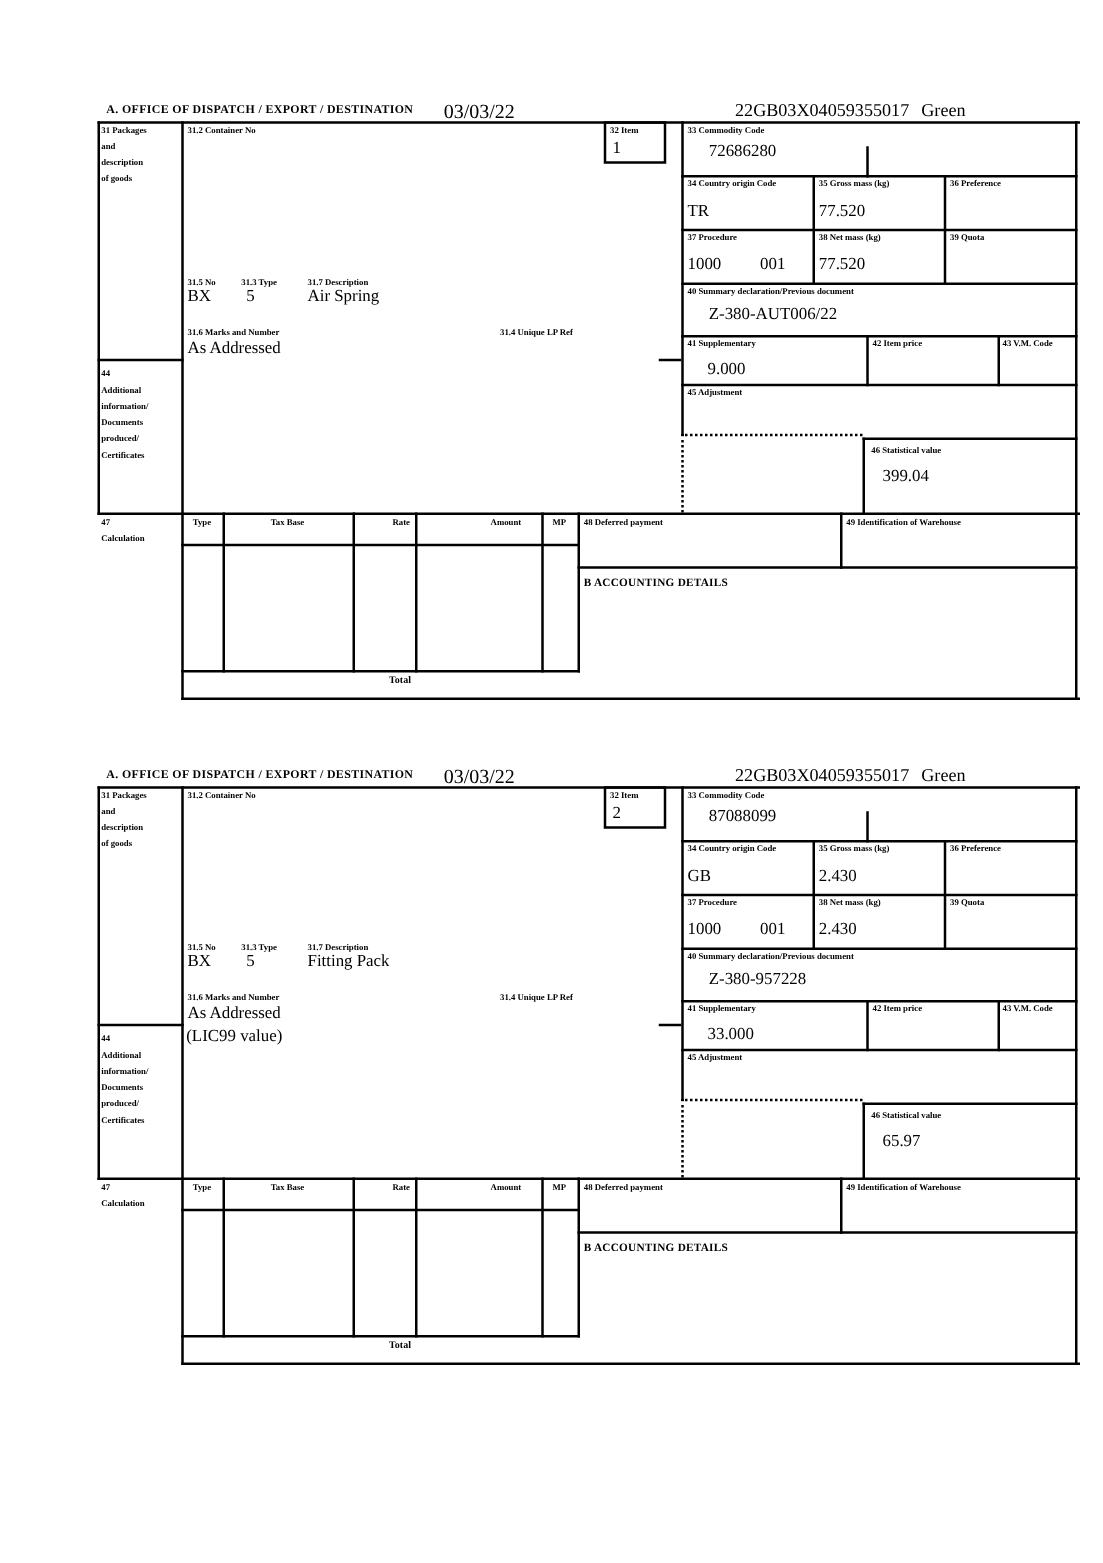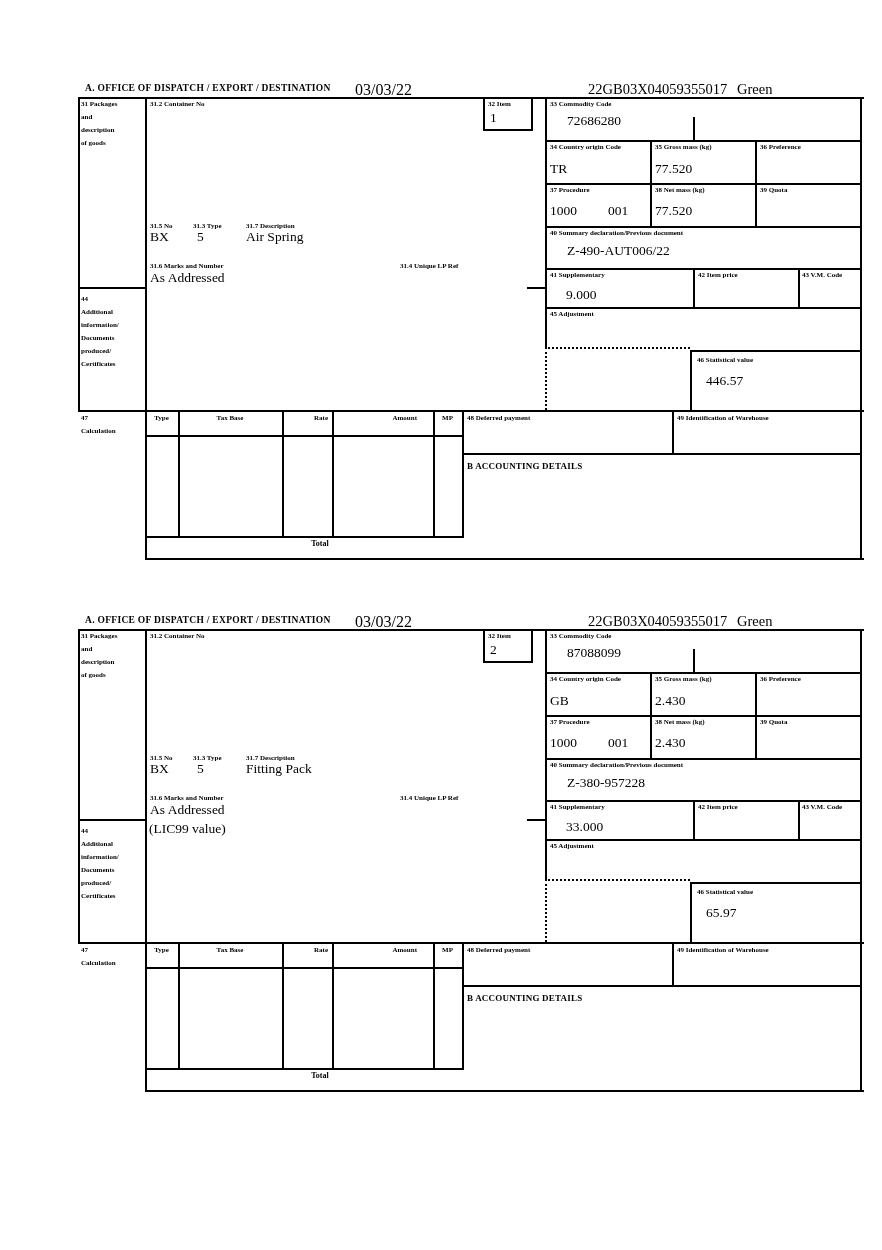--- a/index.html
+++ b/index.html
@@ -90,28 +90,28 @@
   <div class="lb" style="left:760px;top:63px">36 Preference</div>
   <div class="vv" style="left:550px;top:82px">TR</div>
   <div class="vv" style="left:655px;top:82px">77.520</div>
   <div class="lb" style="left:550px;top:106px">37 Procedure</div>
   <div class="lb" style="left:655px;top:106px">38 Net mass (kg)</div>
   <div class="lb" style="left:760px;top:106px">39 Quota</div>
   <div class="vv" style="left:550px;top:124px">1000</div>
   <div class="vv" style="left:608px;top:124px">001</div>
   <div class="vv" style="left:655px;top:124px">77.520</div>
   <div class="lb" style="left:550px;top:149px">40 Summary declaration/Previous document</div>
-  <div class="vv" style="left:567px;top:164px">Z-490-AUT006/22</div>
+  <div class="vv" style="left:567px;top:164px">Z-380-AUT006/22</div>
   <div class="lb" style="left:550px;top:191px">41 Supplementary</div>
   <div class="lb" style="left:698px;top:191px">42 Item price</div>
   <div class="lb" style="left:802px;top:191px">43 V.M. Code</div>
   <div class="vv" style="left:566px;top:208px">9.000</div>
   <div class="lb" style="left:550px;top:230px">45 Adjustment</div>
   <div class="lb" style="left:697px;top:276px">46 Statistical value</div>
-  <div class="vv" style="left:706px;top:294px">446.57</div>
+  <div class="vv" style="left:706px;top:294px">399.04</div>
 
   <div class="lb" style="left:81px;top:334px">47</div>
   <div class="lb" style="left:81px;top:347px">Calculation</div>
   <div class="vl" style="left:178px;top:330px;height:128px"></div>
   <div class="vl" style="left:282px;top:330px;height:128px"></div>
   <div class="vl" style="left:332px;top:330px;height:128px"></div>
   <div class="vl" style="left:433px;top:330px;height:128px"></div>
   <div class="vl" style="left:462px;top:330px;height:128px"></div>
   <div class="hl" style="left:145px;top:355px;width:319px"></div>
   <div class="hl" style="left:145px;top:456px;width:319px"></div>

